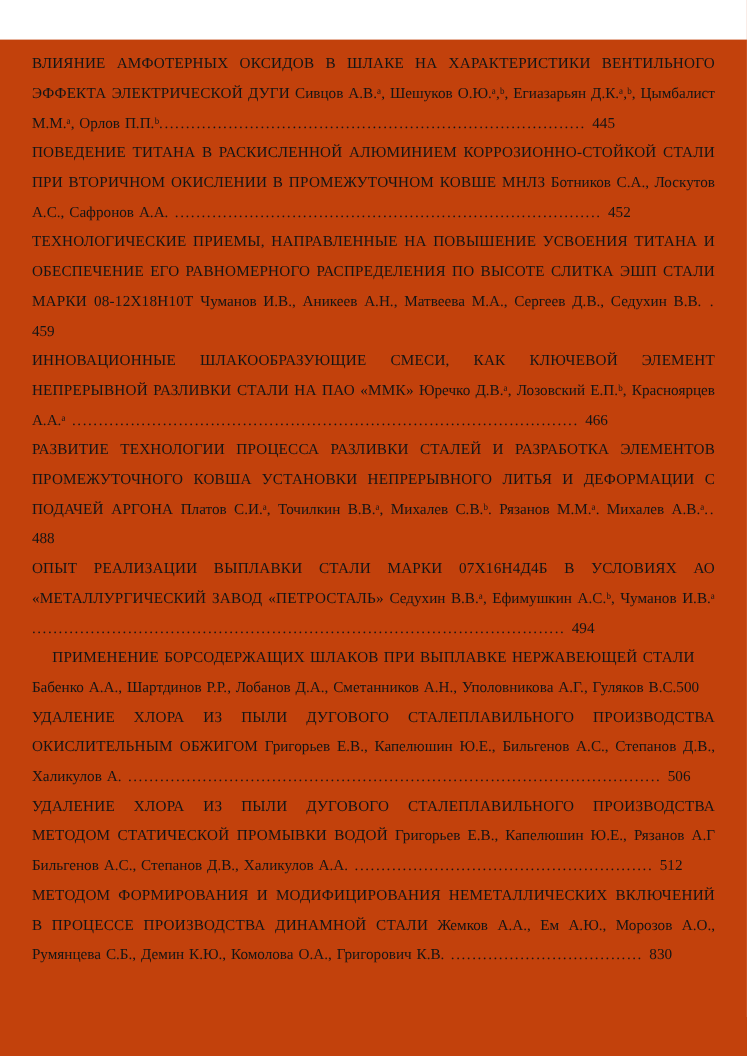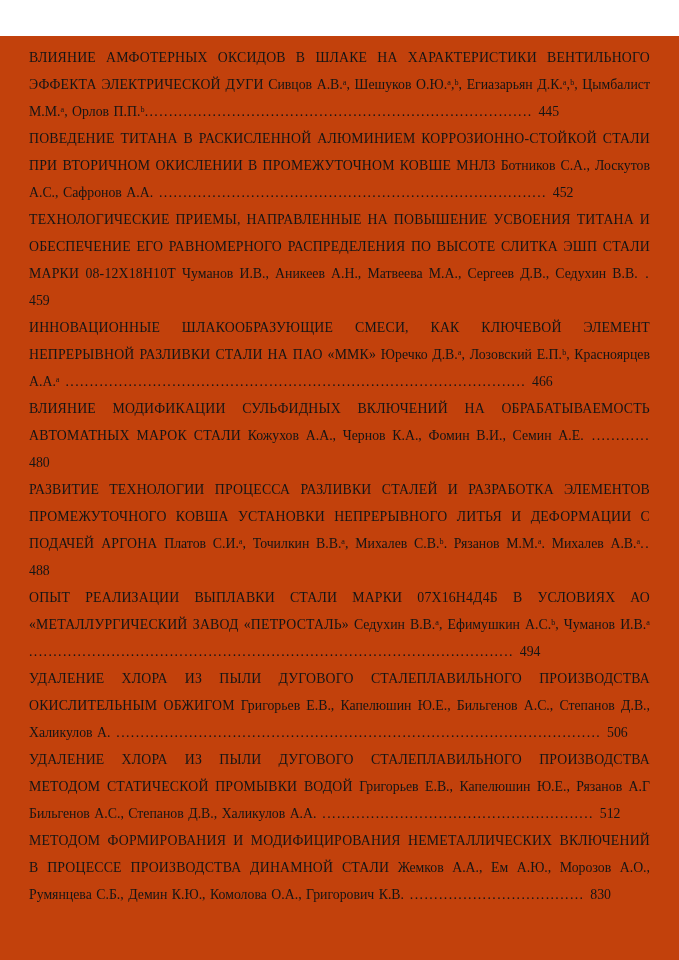--- a/index.html
+++ b/index.html
@@ -55,26 +55,26 @@
   <div class="toc">
   <p class="toc-entry"><span class="entry-title">ВЛИЯНИЕ АМФОТЕРНЫХ ОКСИДОВ В ШЛАКЕ НА ХАРАКТЕРИСТИКИ ВЕНТИЛЬНОГО ЭФФЕКТА ЭЛЕКТРИЧЕСКОЙ ДУГИ</span> <span class="entry-authors">Сивцов А.В.ᵃ, Шешуков О.Ю.ᵃ,ᵇ, Егиазарьян Д.К.ᵃ,ᵇ, Цымбалист М.М.ᵃ, Орлов П.П.ᵇ</span><span class="entry-leader">................................................................................ </span><span class="entry-page">445</span></p>
 
   <p class="toc-entry"><span class="entry-title">ПОВЕДЕНИЕ ТИТАНА В РАСКИСЛЕННОЙ АЛЮМИНИЕМ КОРРОЗИОННО-СТОЙКОЙ СТАЛИ ПРИ ВТОРИЧНОМ ОКИСЛЕНИИ В ПРОМЕЖУТОЧНОМ КОВШЕ МНЛЗ</span> <span class="entry-authors">Ботников С.А., Лоскутов А.С., Сафронов А.А.</span><span class="entry-leader"> ................................................................................ </span><span class="entry-page">452</span></p>
 
   <p class="toc-entry"><span class="entry-title">ТЕХНОЛОГИЧЕСКИЕ ПРИЕМЫ, НАПРАВЛЕННЫЕ НА ПОВЫШЕНИЕ УСВОЕНИЯ ТИТАНА И ОБЕСПЕЧЕНИЕ ЕГО РАВНОМЕРНОГО РАСПРЕДЕЛЕНИЯ ПО ВЫСОТЕ СЛИТКА ЭШП СТАЛИ МАРКИ 08-12Х18Н10Т</span> <span class="entry-authors">Чуманов И.В., Аникеев А.Н., Матвеева М.А., Сергеев Д.В., Седухин В.В.</span><span class="entry-leader"> . </span><span class="entry-page">459</span></p>
 
   <p class="toc-entry"><span class="entry-title">ИННОВАЦИОННЫЕ ШЛАКООБРАЗУЮЩИЕ СМЕСИ, КАК КЛЮЧЕВОЙ ЭЛЕМЕНТ НЕПРЕРЫВНОЙ РАЗЛИВКИ СТАЛИ НА ПАО «ММК»</span> <span class="entry-authors">Юречко Д.В.ᵃ, Лозовский Е.П.ᵇ, Красноярцев А.А.ᵃ</span><span class="entry-leader"> ............................................................................................... </span><span class="entry-page">466</span></p>
 
 
-  <p class="toc-entry"><span class="entry-title">ВЛИЯНИЕ МОДИФИКАЦИИ СУЛЬФИДНЫХ ВКЛЮЧЕНИЙ НА ОБРАБАТЫВАЕМОСТЬ АВТОМАТНЫХ МАРОК СТАЛИ</span> <span class="entry-authors">Кожухов А.А., Чернов К.А., Фомин В.И., Семин А.Е.</span><span class="entry-leader"> ............ </span><span class="entry-page">480</span></p>
 
   <p class="toc-entry"><span class="entry-title">РАЗВИТИЕ ТЕХНОЛОГИИ ПРОЦЕССА РАЗЛИВКИ СТАЛЕЙ И РАЗРАБОТКА ЭЛЕМЕНТОВ ПРОМЕЖУТОЧНОГО КОВША УСТАНОВКИ НЕПРЕРЫВНОГО ЛИТЬЯ И ДЕФОРМАЦИИ С ПОДАЧЕЙ АРГОНА</span> <span class="entry-authors">Платов С.И.ᵃ, Точилкин В.В.ᵃ, Михалев С.В.ᵇ. Рязанов М.М.ᵃ. Михалев А.В.ᵃ</span><span class="entry-leader">.. </span><span class="entry-page">488</span></p>
 
   <p class="toc-entry"><span class="entry-title">ОПЫТ РЕАЛИЗАЦИИ ВЫПЛАВКИ СТАЛИ МАРКИ 07Х16Н4Д4Б В УСЛОВИЯХ АО «МЕТАЛЛУРГИЧЕСКИЙ ЗАВОД «ПЕТРОСТАЛЬ»</span> <span class="entry-authors">Седухин В.В.ᵃ, Ефимушкин А.С.ᵇ, Чуманов И.В.ᵃ</span><span class="entry-leader"> .................................................................................................... </span><span class="entry-page">494</span></p>
 
+  <p class="toc-entry centered-title"><span class="entry-title">ПРИМЕНЕНИЕ БОРСОДЕРЖАЩИХ ШЛАКОВ ПРИ ВЫПЛАВКЕ НЕРЖАВЕЮЩЕЙ СТАЛИ</span> <span class="entry-authors">Бабенко А.А., Шартдинов Р.Р., Лобанов Д.А., Сметанников А.Н., Уполовникова А.Г., Гуляков В.С.</span><span class="entry-leader"></span><span class="entry-page">500</span></p>
 
   <p class="toc-entry"><span class="entry-title">УДАЛЕНИЕ ХЛОРА ИЗ ПЫЛИ ДУГОВОГО СТАЛЕПЛАВИЛЬНОГО ПРОИЗВОДСТВА ОКИСЛИТЕЛЬНЫМ ОБЖИГОМ</span> <span class="entry-authors">Григорьев Е.В., Капелюшин Ю.Е., Бильгенов А.С., Степанов Д.В., Халикулов А.</span><span class="entry-leader"> .................................................................................................... </span><span class="entry-page">506</span></p>
 
   <p class="toc-entry"><span class="entry-title">УДАЛЕНИЕ ХЛОРА ИЗ ПЫЛИ ДУГОВОГО СТАЛЕПЛАВИЛЬНОГО ПРОИЗВОДСТВА МЕТОДОМ СТАТИЧЕСКОЙ ПРОМЫВКИ ВОДОЙ</span> <span class="entry-authors">Григорьев Е.В., Капелюшин Ю.Е., Рязанов А.Г Бильгенов А.С., Степанов Д.В., Халикулов А.А.</span><span class="entry-leader"> ........................................................ </span><span class="entry-page">512</span></p>
 
   <p class="toc-entry"><span class="entry-title">МЕТОДОМ ФОРМИРОВАНИЯ И МОДИФИЦИРОВАНИЯ НЕМЕТАЛЛИЧЕСКИХ ВКЛЮЧЕНИЙ В ПРОЦЕССЕ ПРОИЗВОДСТВА ДИНАМНОЙ СТАЛИ</span> <span class="entry-authors">Жемков А.А., Ем А.Ю., Морозов А.О., Румянцева С.Б., Демин К.Ю., Комолова О.А., Григорович К.В.</span><span class="entry-leader"> .................................... </span><span class="entry-page">830</span></p>
 </div>
   <div class="footer">8</div>
 </div>
 

